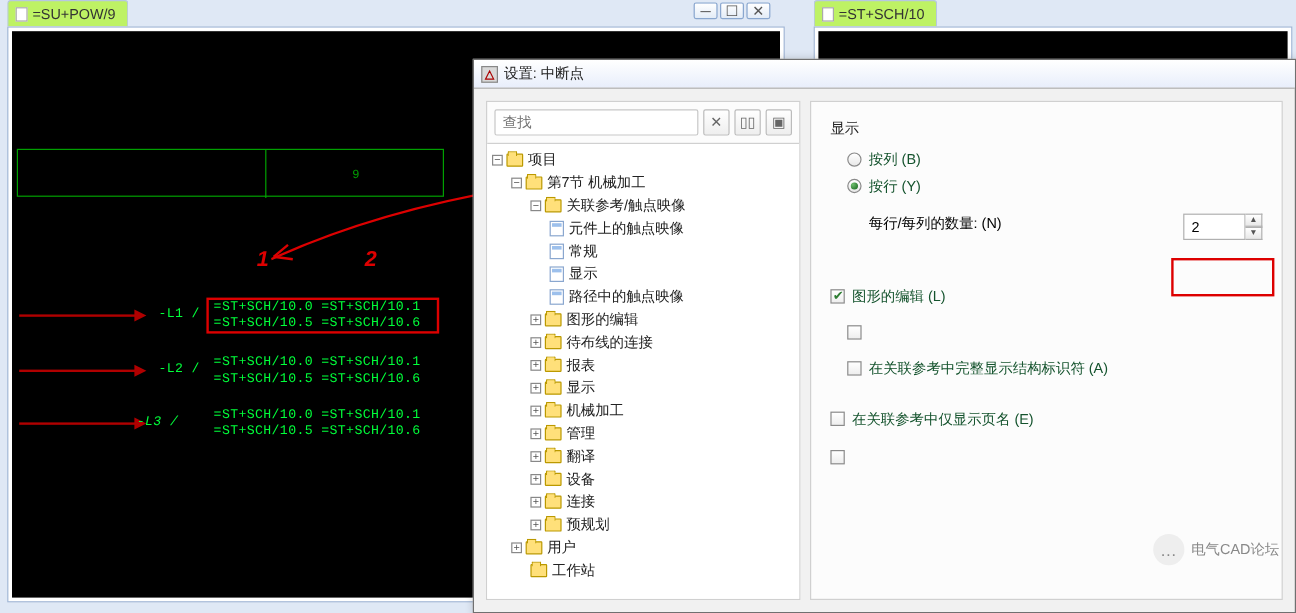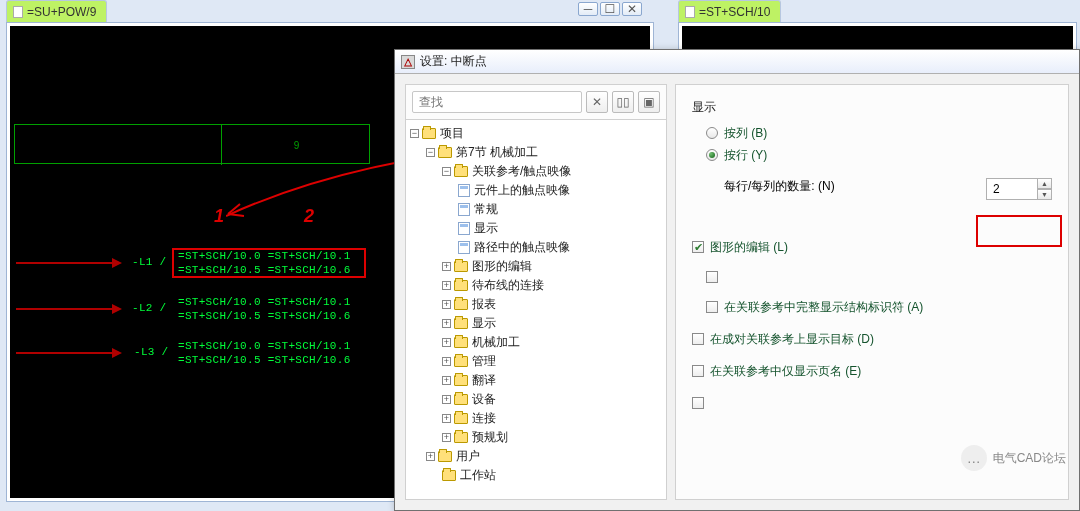--- a/index.html
+++ b/index.html
@@ -111,21 +111,21 @@
     <div class="label" style="top:238px; left:168px;">=ST+SCH/10.5 =ST+SCH/10.6</div>
 
     <div class="bus-line" style="top:282px; width:98px;"></div>
     <div class="arrow-head" style="top:278px; left:102px;"></div>
     <div class="label" style="top:276px; left:122px;">-L2 /</div>
     <div class="label" style="top:270px; left:168px;">=ST+SCH/10.0 =ST+SCH/10.1</div>
     <div class="label" style="top:284px; left:168px;">=ST+SCH/10.5 =ST+SCH/10.6</div>
 
     <div class="bus-line" style="top:326px; width:98px;"></div>
     <div class="arrow-head" style="top:322px; left:102px;"></div>
-    <div class="label" style="top:320px; left:124px;">-L3 /</div>
+    <div class="label" style="top:320px; left:104px;font-style:italic;">-L3 /</div>
     <div class="label" style="top:314px; left:168px;">=ST+SCH/10.0 =ST+SCH/10.1</div>
     <div class="label" style="top:328px; left:168px;">=ST+SCH/10.5 =ST+SCH/10.6</div>
   </div>
 </div>
 
 <div class="right-canvas">
   <div class="right-canvas-inner"></div>
 </div>
 
 <svg style="position:absolute; top:98px; left:226px; width:820px; height:136px; pointer-events:none;">
@@ -316,24 +316,20 @@
       <div style="height:8px"></div>
       <div class="check-row">
         <span class="checkbox"></span>
       </div>
       <div style="height:8px"></div>
       <div class="check-row">
         <span class="checkbox"></span>
         <span>在关联参考中完整显示结构标识符 (A)</span>
       </div>
       <div style="height:10px"></div>
-      <div class="check-row l0">
-        <span class="checkbox"></span>
-        <span>在成对关联参考上显示目标 (D)</span>
-      </div>
       <div style="height:10px"></div>
       <div class="check-row l0">
         <span class="checkbox"></span>
         <span>在关联参考中仅显示页名 (E)</span>
       </div>
       <div style="height:10px"></div>
       <div class="check-row l0">
         <span class="checkbox"></span>
       </div>
     </div>

